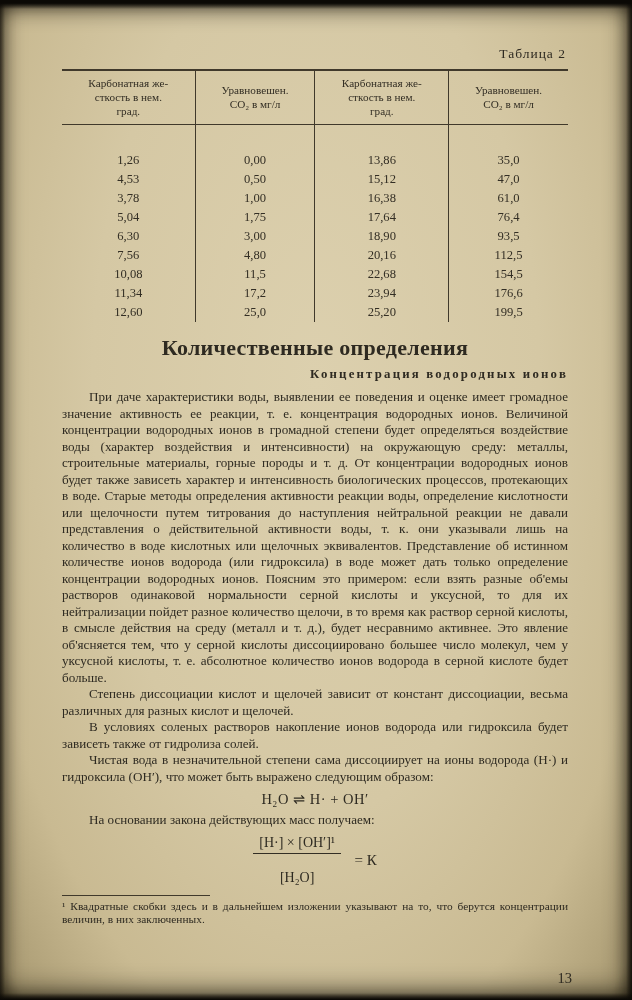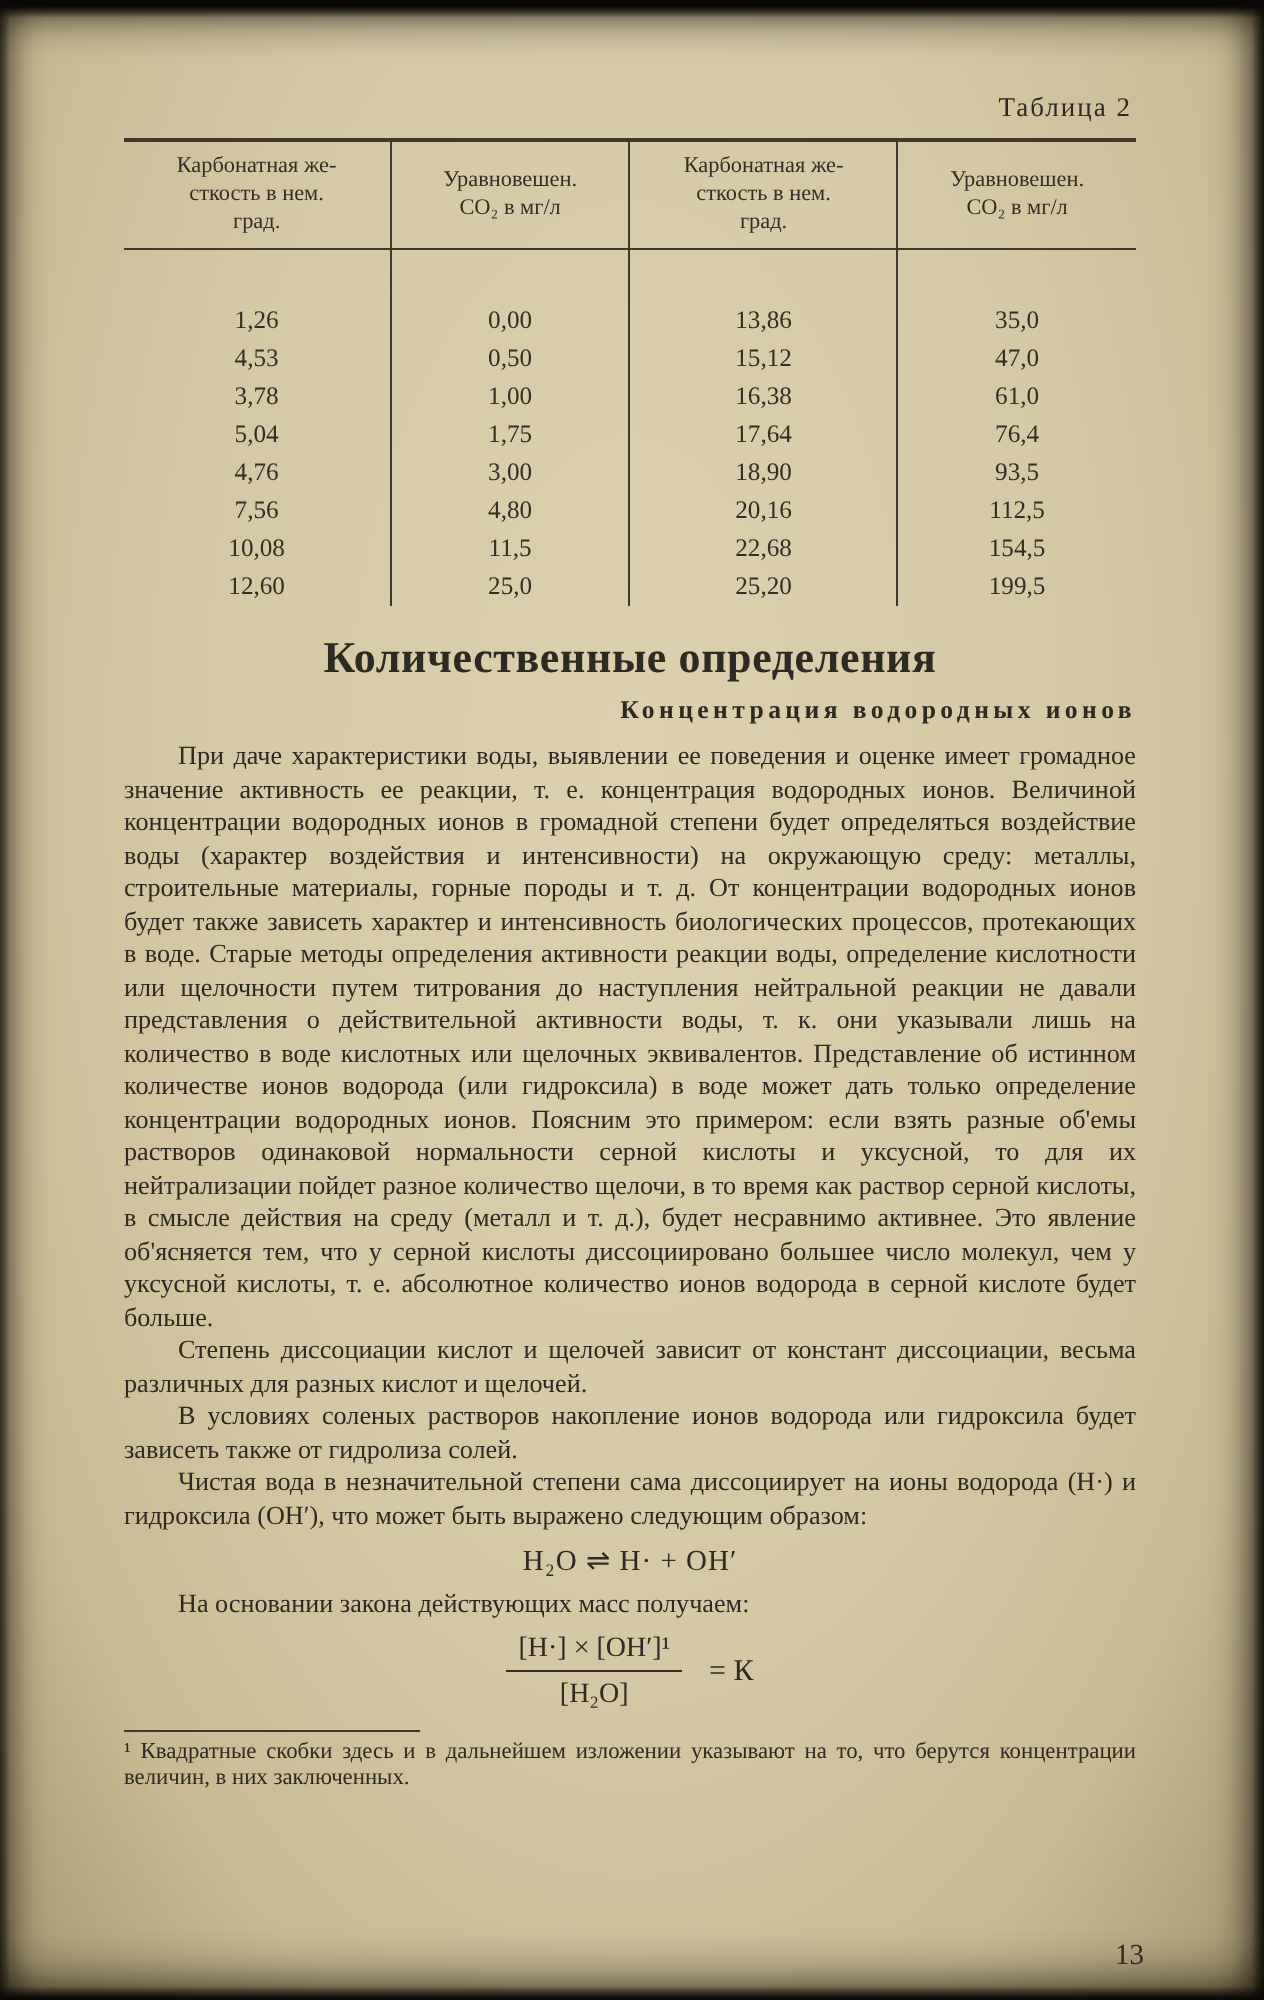--- a/index.html
+++ b/index.html
@@ -104,21 +104,21 @@
   }
   .fraction {
     display:inline-block;
     vertical-align:middle;
     text-align:center;
   }
   .fraction .num {
     padding:0 6px 2px 6px;
     border-bottom:1.4px solid #332e24;
   }
-  .fraction .den { padding-top:4px; }
+  .fraction .den { padding-top:16px; }
   .fraction-equals {
     display:inline-block;
     vertical-align:middle;
     margin-left:10px;
     font-size:15px;
   }
   .footnote-rule {
     width:148px;
     border:0;
     border-top:1px solid #40392b;
@@ -185,36 +185,42 @@
           <td>16,38</td>
           <td>61,0</td>
         </tr>
         <tr>
           <td>5,04</td>
           <td>1,75</td>
           <td>17,64</td>
           <td>76,4</td>
         </tr>
         <tr>
-          <td>4,76</td>
+          <td>6,30</td>
           <td>3,00</td>
           <td>18,90</td>
           <td>93,5</td>
         </tr>
         <tr>
           <td>7,56</td>
           <td>4,80</td>
           <td>20,16</td>
           <td>112,5</td>
         </tr>
         <tr>
           <td>10,08</td>
           <td>11,5</td>
           <td>22,68</td>
           <td>154,5</td>
+        </tr>
+        <tr>
+          <td>11,34</td>
+          <td>17,2</td>
+          <td>23,94</td>
+          <td>176,6</td>
         </tr>
         <tr>
           <td>12,60</td>
           <td>25,0</td>
           <td>25,20</td>
           <td>199,5</td>
         </tr>
       </tbody>
     </table>
 

